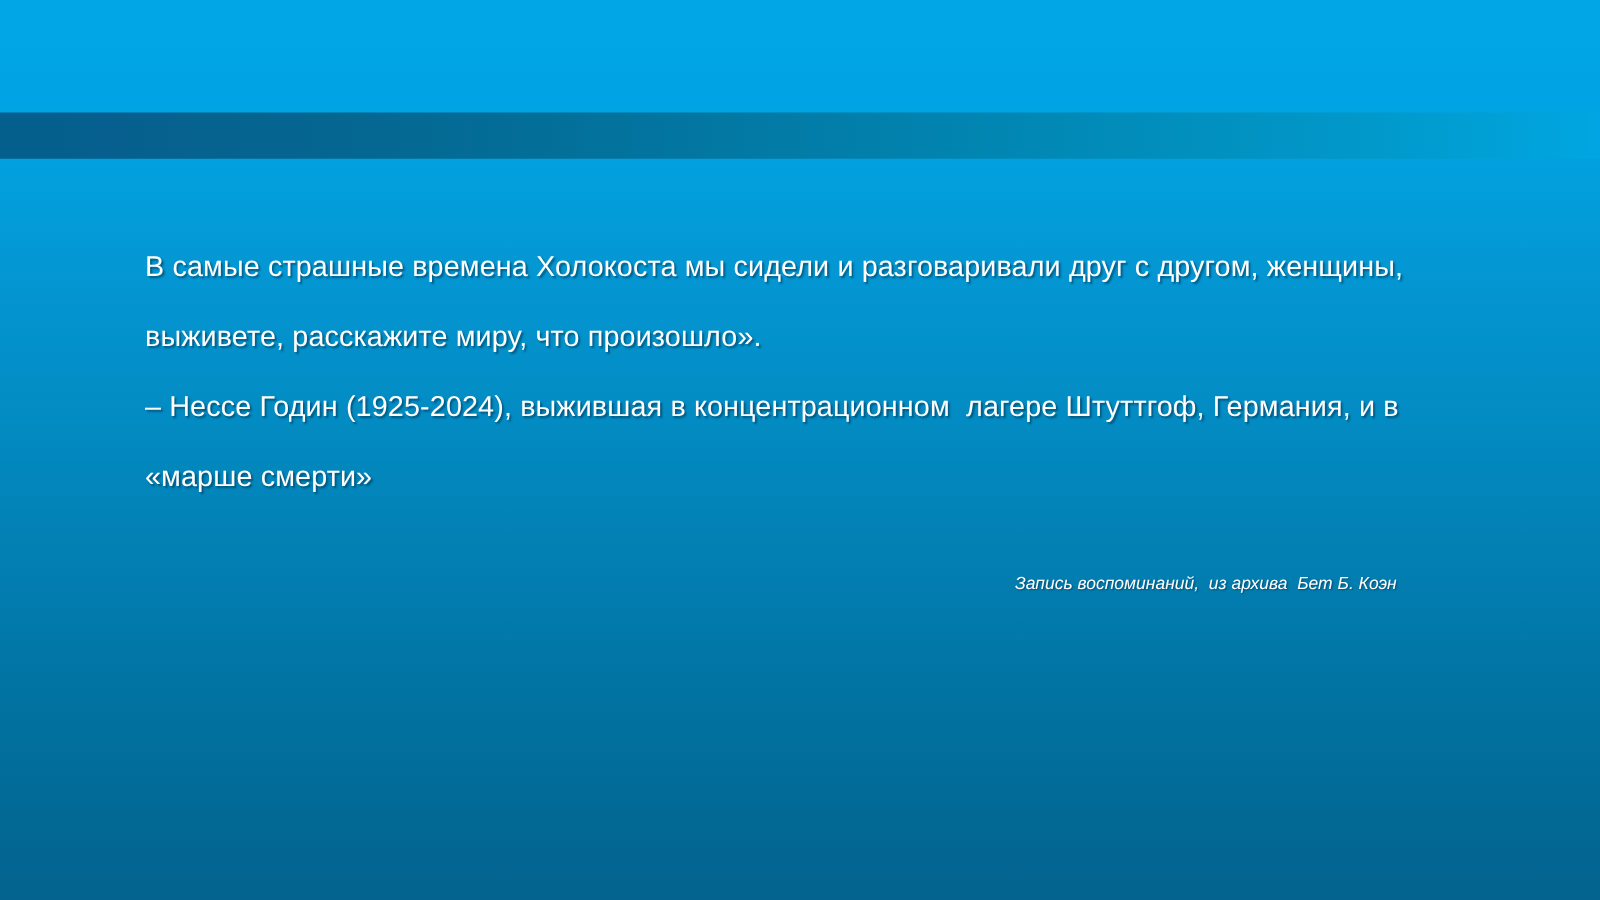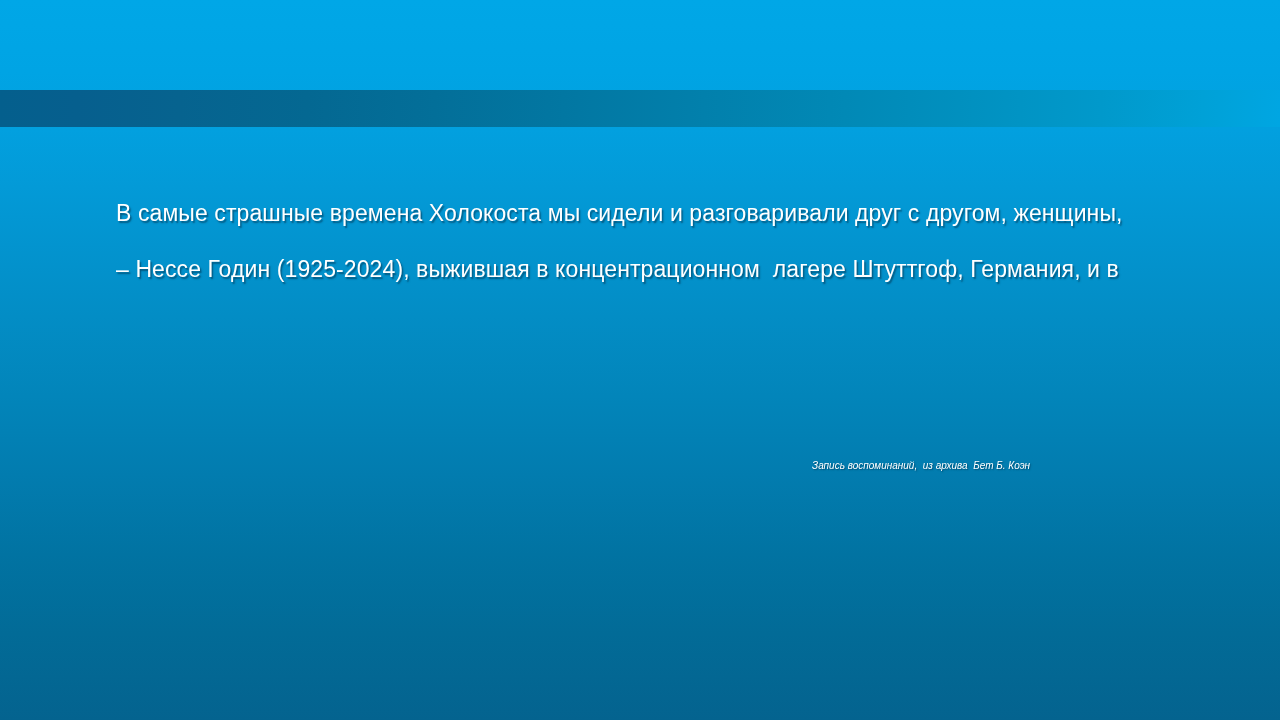--- a/index.html
+++ b/index.html
@@ -76,37 +76,39 @@
     white-space: pre;
     text-shadow: 1.5px 1.5px 1.6px rgba(0, 40, 66, 0.55);
   }
 
   #attribution {
     position: absolute;
     left: 812px;
     top: 456px;
     width: 400px;
     color: #ffffff;
-    font-size: 10px;
+    font-size: 14px;
     font-style: italic;
     line-height: 20px;
     white-space: pre;
     text-shadow: 1px 1px 1.4px rgba(0, 40, 66, 0.55);
   }
 </style>
 </head>
 <body>
 
 <div id="slide">
 
   <div id="accent-band"></div>
 
   <div id="content">
 
     <div id="quote-block">
       <div class="quote-line">В самые страшные времена Холокоста мы сидели и разговаривали друг с другом, женщины,</div>
+      <div class="quote-line">выживете, расскажите миру, что произошло».</div>
       <div class="quote-line">– Нессе Годин (1925-2024), выжившая в концентрационном  лагере Штуттгоф, Германия, и в</div>
+      <div class="quote-line">«марше смерти»</div>
     </div>
 
     <div id="attribution">Запись воспоминаний,  из архива  Бет Б. Коэн</div>
 
   </div>
 </div>
 
 </body></html>

